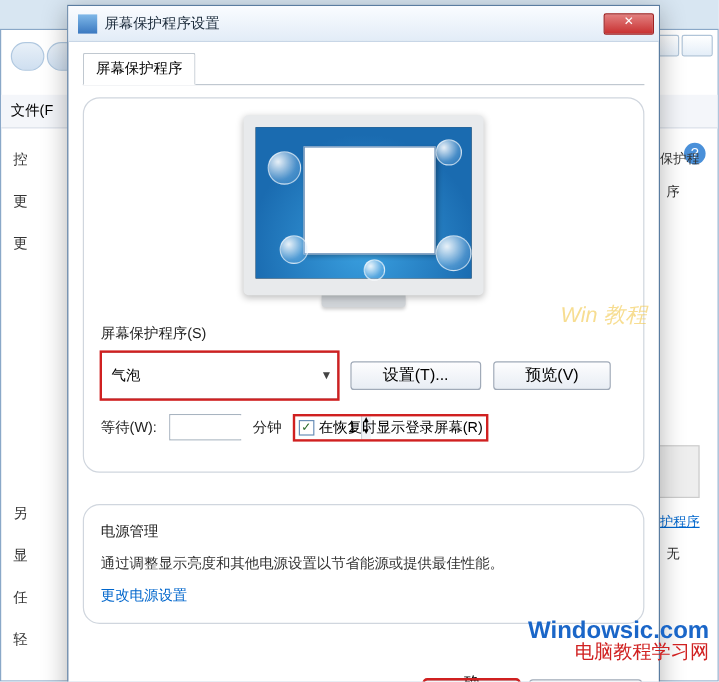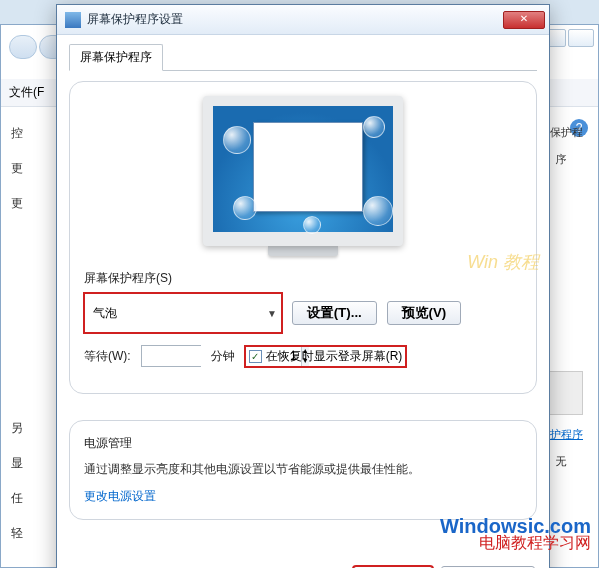--- a/index.html
+++ b/index.html
@@ -100,23 +100,23 @@
 .label { color: #222; }
 
 .combo {
   width: 198px; height: 40px; border: 1px solid #a8b4c0;
   background: #fff; display: flex; align-items: center;
   padding: 0 4px 0 8px; justify-content: space-between;
 }
 .combo-arrow { font-size: 10px; color: #444; }
 
 .btn {
-  height: 24px; padding: 0 14px; border: 1px solid #a0aab8;
+  height: 24px; padding: 0 26px; border: 1px solid #a0aab8;
   background: linear-gradient(#fdfdfe, #e8edf4);
-  border-radius: 3px; cursor: default; display: inline-flex; align-items: center; justify-content: center; font-weight: bold;
+  border-radius: 3px; cursor: default; display: inline-flex; align-items: center; justify-content: center;
 }
 .outline-red { outline: 2px solid #d02020; outline-offset: -1px; }
 
 .numbox {
   width: 60px; height: 22px; display: flex; border: 1px solid #a8b4c0;
 }
 .numbox input { flex: 1; border: none; text-align: right; padding-right: 4px; font-size: 12px; outline: none; }
 .numbox-spin { width: 16px; display: flex; flex-direction: column; border-left: 1px solid #c0c8d0; }
 .numbox-spin span { flex: 1; font-size: 7px; text-align: center; line-height: 9px; background: #f0f3f7; cursor: default; }
 

